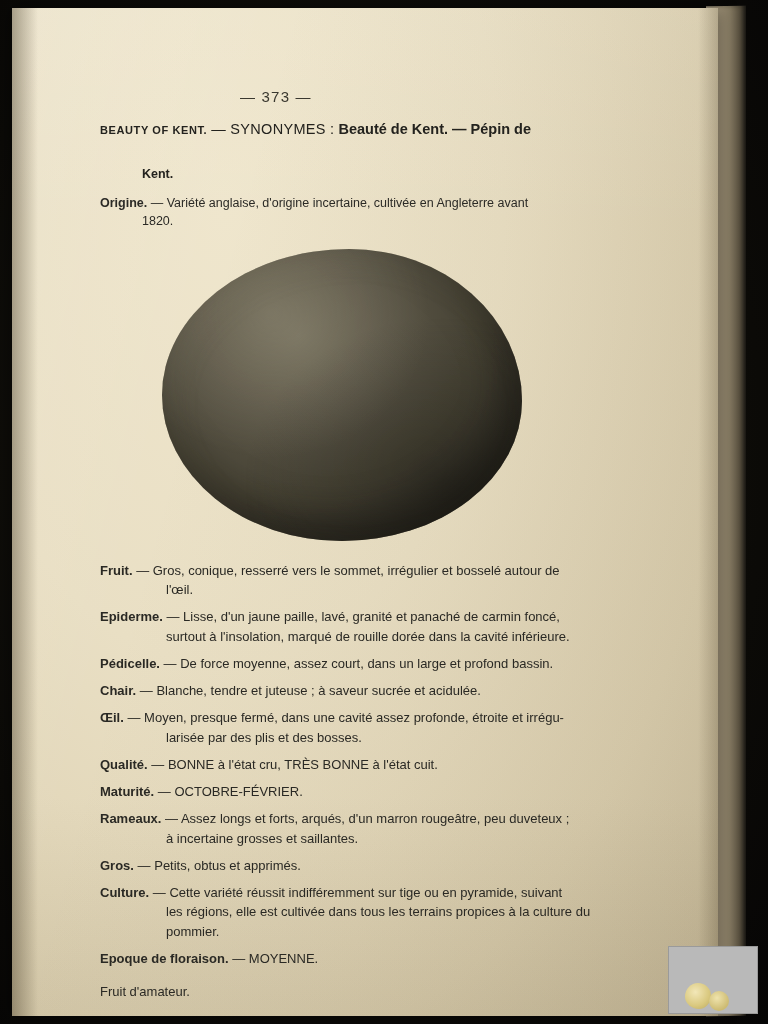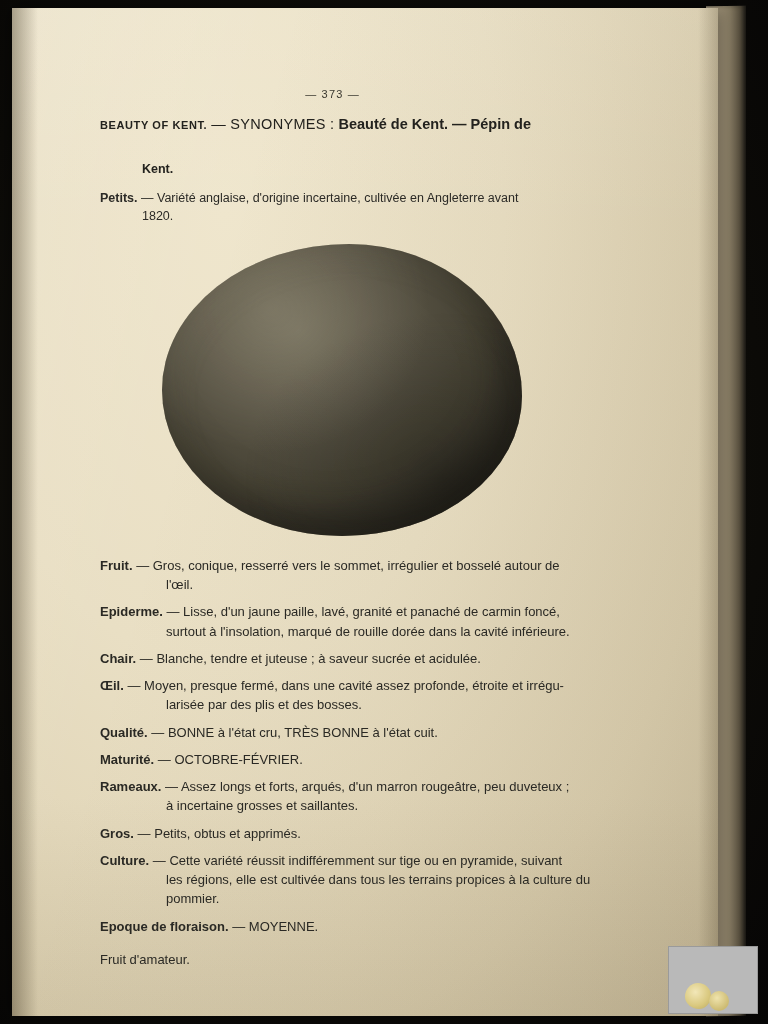--- a/index.html
+++ b/index.html
@@ -78,22 +78,22 @@
 
   .content {
     position: absolute;
     left: 88px;
     top: 80px;
     width: 500px;
     color: #2b2a26;
   }
 
   .folio {
-    text-align: right;
-    font-size: 11px;
+    text-align: left;
+    font-size: 15px;
     letter-spacing: 1.2px;
     color: #3a382f;
     margin-bottom: 14px;
     margin-left: 140px;
     width: 120px;
   }
 
   .headline {
     font-size: 14.5px;
     line-height: 1.5;
@@ -217,21 +217,21 @@
       <div class="folio">— 373 —</div>
 
       <div class="headline hang">
         <span class="title">BEAUTY OF KENT.</span>
         <span class="syn-label">— SYNONYMES :</span>
         <span class="syn-bold">Beauté de Kent. — Pépin de</span>
         <span class="origin"><span class="l2 syn-bold">Kent.</span></span>
       </div>
 
       <div class="origin hang">
-        <span class="lbl">Petits.</span>
+        <span class="lbl">Origine.</span>
         <span>—</span>
         <span>Variété anglaise, d'origine incertaine, cultivée en Angleterre avant</span>
         <span class="l2">1820.</span>
       </div>
 
       <div class="plate">
         <div class="apple"></div>
       </div>
 
       <div class="entries">
@@ -243,20 +243,25 @@
           <span class="cont">l'œil.</span>
         </div>
 
         <div class="entry">
           <span class="lbl">Epiderme.</span>
           <span>—</span>
           <span>Lisse, d'un jaune paille, lavé, granité et panaché de carmin foncé,</span>
           <span class="cont">surtout à l'insolation, marqué de rouille dorée dans la cavité inférieure.</span>
         </div>
 
+        <div class="entry">
+          <span class="lbl">Pédicelle.</span>
+          <span>—</span>
+          <span>De force moyenne, assez court, dans un large et profond bassin.</span>
+        </div>
 
         <div class="entry">
           <span class="lbl">Chair.</span>
           <span>—</span>
           <span>Blanche, tendre et juteuse ; à saveur sucrée et acidulée.</span>
         </div>
 
         <div class="entry">
           <span class="lbl">Œil.</span>
           <span>—</span>

